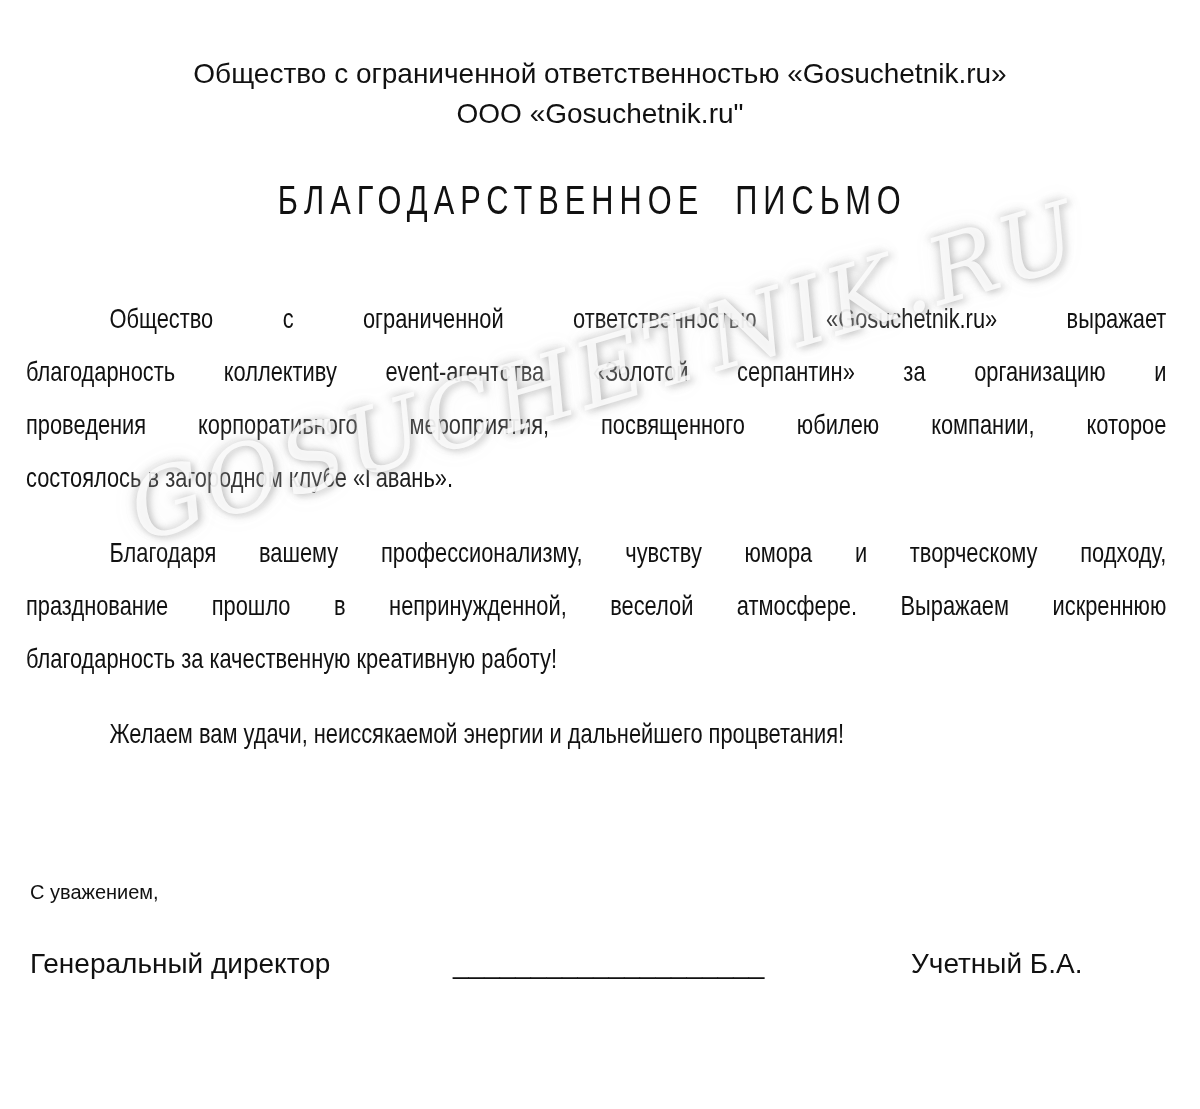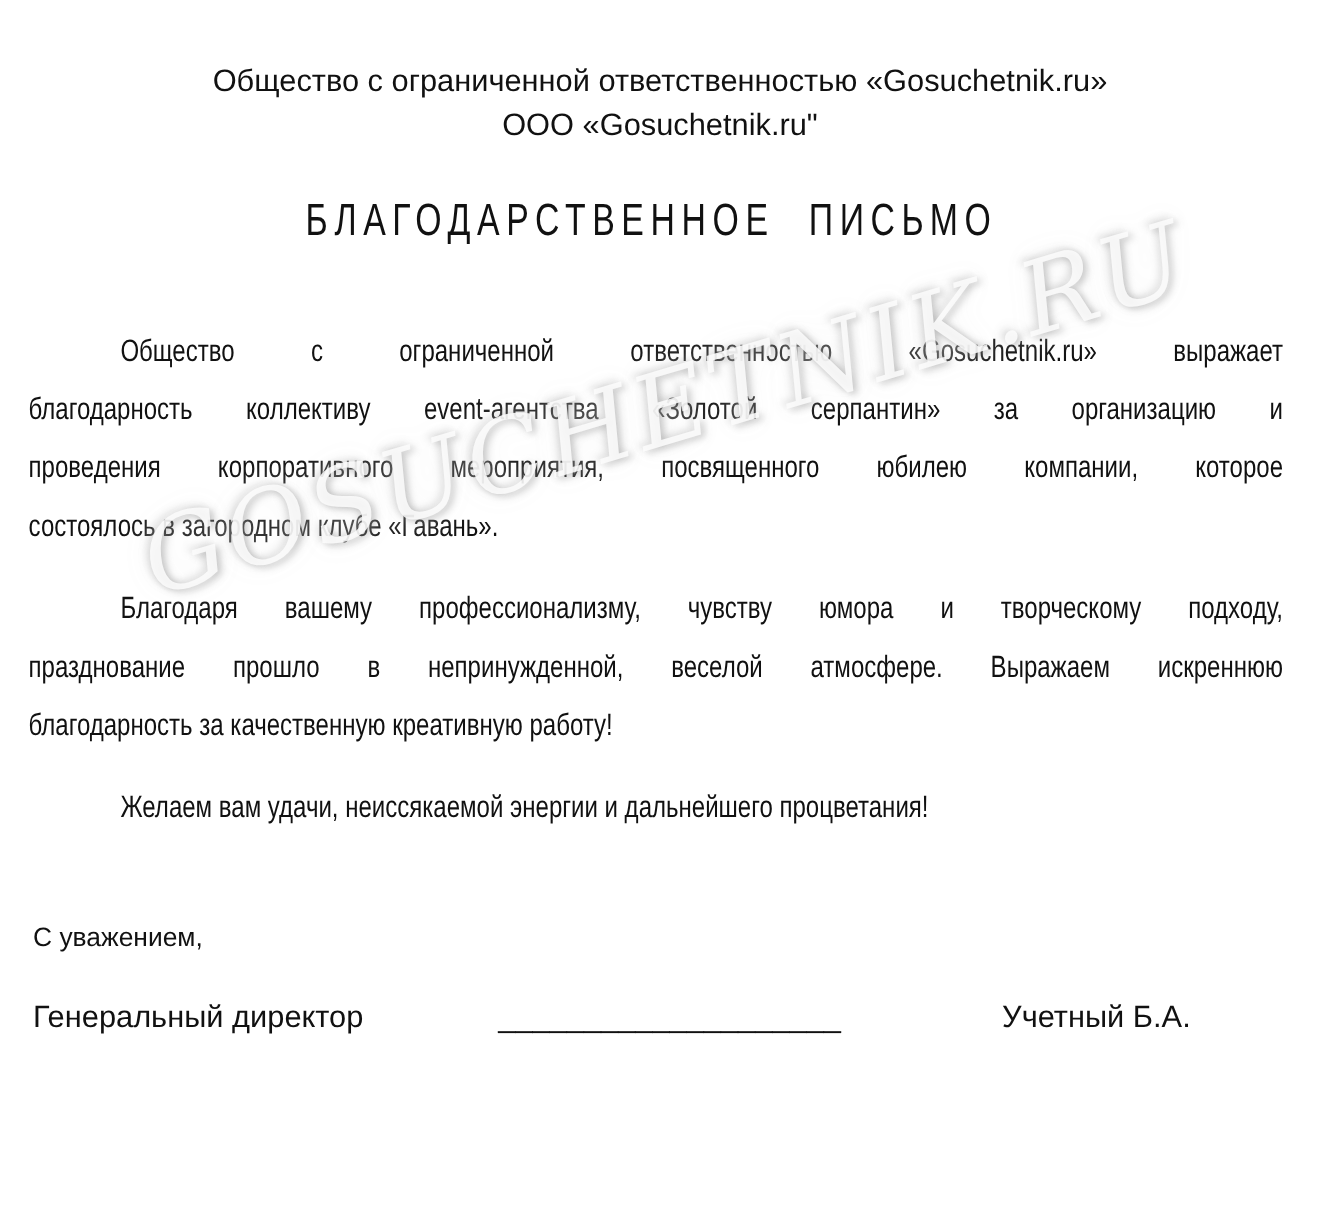--- a/index.html
+++ b/index.html
@@ -57,22 +57,22 @@
     line-height: 53px;
   }
   .para { margin: 0; }
   .para + .para { margin-top: 22px; }
   .line { text-align: left; }
   .line.j { text-align: justify; text-align-last: justify; }
   .line.indent { text-indent: 107px; }
 
   
   .closing {
-    margin: 73px 0 0 30px;
-    font-size: 24px;
+    margin: 112px 0 0 30px;
+    font-size: 20px;
     line-height: 40px;
   }
   .sigrow {
     position: relative;
     margin: 32px 30px 0 30px;
     height: 40px;
     font-size: 28px;
     line-height: 40px;
   }
   .sig-role { position: absolute; left: 0; top: 0; white-space: nowrap; text-align: center; }

